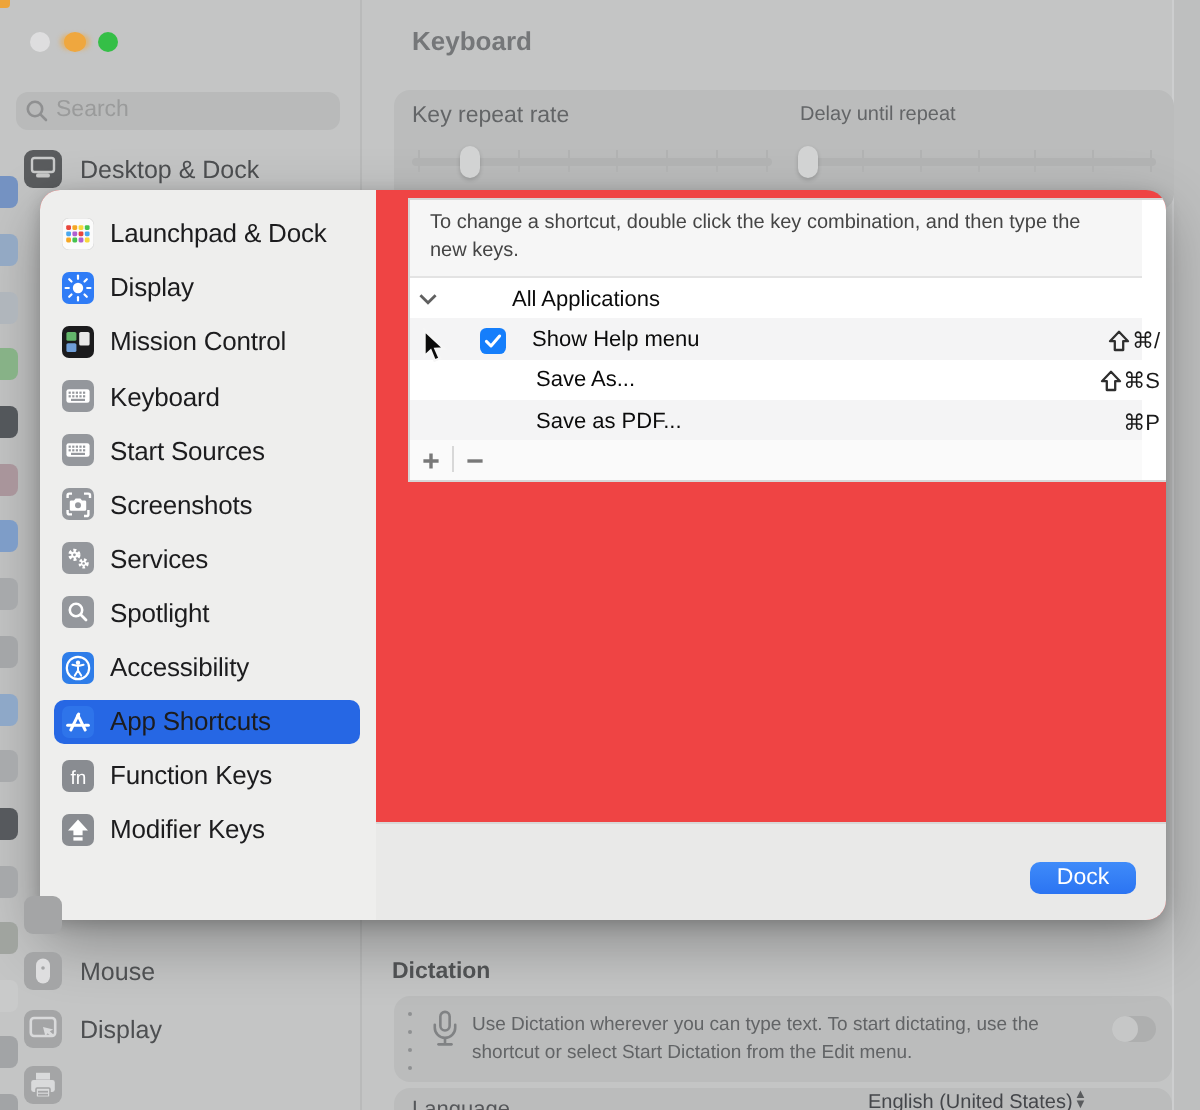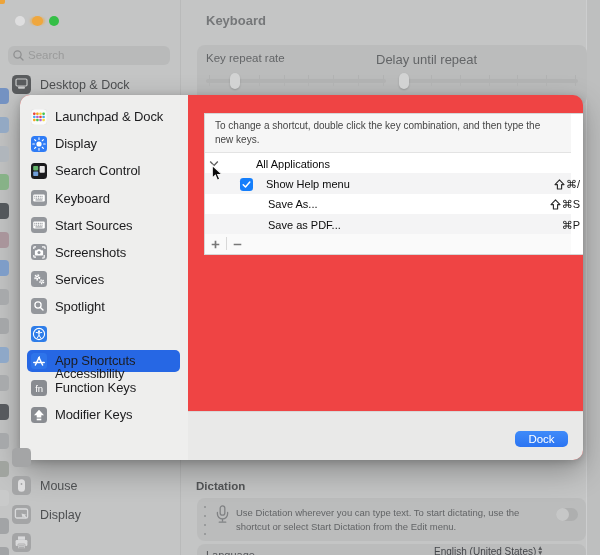--- a/index.html
+++ b/index.html
@@ -36,21 +36,21 @@
     <rect x="4" y="8.6" width="7" height="2.2" rx="1.1" fill="#c9caca"></rect>
   </svg>
 <div class="abs" style="left:40px;top:78px;font-size:12.5px;color:#4d4f51;">Desktop &amp; Dock</div>
 
 <div class="abs" style="left:180px;top:0;width:1px;height:555px;background:#b9baba;"></div>
 
 <div class="abs" style="left:206px;top:13px;font-size:13px;font-weight:bold;color:#757779;">Keyboard</div>
 
 <div class="abs" style="left:197px;top:45px;width:390px;height:60px;border-radius:8px;background:#bbbcbc;"></div>
 <div class="abs" style="left:206px;top:52px;font-size:11.5px;color:#636567;">Key repeat rate</div>
-<div class="abs" style="left:376px;top:52px;font-size:13px;color:#636567;">Delay until repeat</div>
+<div class="abs" style="left:400px;top:52px;font-size:10px;color:#636567;">Delay until repeat</div>
 
 <div id="slider1"></div>
 <div id="slider2"></div>
 
 <div id="bottomrows"></div>
 
 <div class="abs" style="left:196px;top:480px;font-size:11.5px;font-weight:bold;color:#535557;">Dictation</div>
 <div class="abs" style="left:197px;top:498px;width:389px;height:43px;border-radius:8px;background:#bbbcbc;"></div>
 
 <div class="abs" style="left:203.5px;top:506px;width:2px;height:2px;border-radius:50%;background:#8e9092;box-shadow:0 9px 0 #8e9092, 0 18px 0 #8e9092, 0 27px 0 #8e9092;"></div>
@@ -108,21 +108,21 @@
         <line x1="4.75" y1="11.25" x2="3.6" y2="12.4"></line>
       </g>
     </svg>
     <div class="abs" style="left:35px;top:41.3px;font-size:13px;letter-spacing:-0.1px;color:#1c1c1e;">Display</div>
     <svg class="abs" style="left:11px;top:67.9px;" width="16" height="16" viewBox="0 0 16 16">
       <rect width="16" height="16" rx="3.5" fill="#1b1b1d"></rect>
       <rect x="2.2" y="3" width="5" height="4.4" rx="0.8" fill="#63b56b"></rect>
       <rect x="8.6" y="3" width="5.2" height="6.8" rx="0.8" fill="#e8e8e8"></rect>
       <rect x="2.2" y="8.6" width="5" height="4.4" rx="0.8" fill="#6f9ed8"></rect>
     </svg>
-    <div class="abs" style="left:35px;top:68.4px;font-size:13px;letter-spacing:-0.1px;color:#1c1c1e;">Search Control</div>
+    <div class="abs" style="left:35px;top:68.4px;font-size:13px;letter-spacing:-0.1px;color:#1c1c1e;">Mission Control</div>
     <svg class="abs" style="left:11px;top:95.0px;" width="16" height="16" viewBox="0 0 16 16">
       <rect width="16" height="16" rx="3.5" fill="#94979c"></rect>
       <rect x="2.2" y="4.6" width="11.6" height="6.8" rx="1.2" fill="#fff"></rect>
       <g fill="#94979c">
         <rect x="3.3" y="5.8" width="1.1" height="1.1"></rect>
         <rect x="5.1" y="5.8" width="1.1" height="1.1"></rect>
         <rect x="6.9" y="5.8" width="1.1" height="1.1"></rect>
         <rect x="8.7" y="5.8" width="1.1" height="1.1"></rect>
         <rect x="10.5" y="5.8" width="1.1" height="1.1"></rect>
         <rect x="3.3" y="7.6" width="1.1" height="1.1"></rect>
@@ -179,21 +179,21 @@
       <circle cx="7" cy="7" r="3.1" fill="none" stroke="#fff" stroke-width="1.3"></circle>
       <line x1="9.4" y1="9.4" x2="12" y2="12" stroke="#fff" stroke-width="1.4" stroke-linecap="round"></line>
     </svg>
     <div class="abs" style="left:35px;top:203.9px;font-size:13px;letter-spacing:-0.1px;color:#1c1c1e;">Spotlight</div>
     <svg class="abs" style="left:11px;top:230.5px;" width="16" height="16" viewBox="0 0 16 16">
       <rect width="16" height="16" rx="3.5" fill="#2e7de9"></rect>
       <circle cx="8" cy="8" r="5.6" fill="none" stroke="#fff" stroke-width="1.1"></circle>
       <circle cx="8" cy="5.4" r="1.1" fill="#fff"></circle>
       <path d="M8 7 L5.2 6.4 M8 7 L10.8 6.4 M8 7 L8 9.2 L6.4 11.8 M8 9.2 L9.6 11.8" stroke="#fff" stroke-width="1" stroke-linecap="round" fill="none"></path>
     </svg>
-    <div class="abs" style="left:35px;top:231.0px;font-size:13px;letter-spacing:-0.1px;color:#1c1c1e;margin-top:40px;">Accessibility</div>
+    <div class="abs" style="left:35px;top:231.0px;font-size:13px;letter-spacing:-0.1px;color:#1c1c1e;">Accessibility</div>
     <svg class="abs" style="left:11px;top:257.6px;" width="16" height="16" viewBox="0 0 16 16">
       <rect width="16" height="16" rx="3.5" fill="#2e74ea"></rect>
       <g stroke="#fff" stroke-width="1.5" stroke-linecap="round">
         <line x1="4.4" y1="12" x2="8" y2="4.7"></line>
         <line x1="11.6" y1="12" x2="8" y2="4.7"></line>
         <line x1="8.35" y1="4" x2="7.65" y2="5.4"></line>
         <line x1="2.8" y1="9.6" x2="9.6" y2="9.6"></line>
         <line x1="11.6" y1="9.6" x2="13.2" y2="9.6"></line>
       </g>
     </svg>
@@ -203,21 +203,21 @@
       <text x="8.2" y="11.8" font-size="9.5" font-family="Liberation Sans" fill="#fff" text-anchor="middle">fn</text>
     </svg>
     <div class="abs" style="left:35px;top:285.2px;font-size:13px;letter-spacing:-0.1px;color:#1c1c1e;">Function Keys</div>
     <svg class="abs" style="left:11px;top:311.8px;" width="16" height="16" viewBox="0 0 16 16">
       <rect width="16" height="16" rx="3.5" fill="#898c91"></rect>
       <path d="M8 2.8 L13 8.3 H10.3 V10.6 H5.7 V8.3 H3 Z" fill="#fff"></path>
       <rect x="5.7" y="11.6" width="4.6" height="1.7" fill="#fff"></rect>
     </svg>
     <div class="abs" style="left:35px;top:312.3px;font-size:13px;letter-spacing:-0.1px;color:#1c1c1e;">Modifier Keys</div>
 
-  <div class="abs" style="left:184px;top:18px;width:388px;height:142px;border:1px solid #d6d6d6;background:#fff;">
+  <div class="abs" style="left:184px;top:4px;width:388px;height:142px;border:1px solid #d6d6d6;background:#fff;">
     <div class="abs" style="left:0;top:0;width:366px;height:39px;background:#f6f6f6;border-bottom:1px solid #e3e3e3;"></div>
     <div class="abs" style="left:10px;top:5px;font-size:10px;line-height:13.5px;color:#454545;">To change a shortcut, double click the key combination, and then type the<br>new keys.</div>
 
     <div class="abs" style="left:0;top:59px;width:366px;height:20.5px;background:#f4f4f5;"></div>
     <div class="abs" style="left:0;top:100px;width:366px;height:20.2px;background:#f4f4f5;"></div>
 
     <svg class="abs" style="left:3.5px;top:45.5px;" width="10" height="8" viewBox="0 0 10 8">
         <path d="M1.2 1.6 L5 5.4 L8.8 1.6" fill="none" stroke="#606060" stroke-width="1.4"></path>
       </svg>
     <div class="abs" style="left:51px;top:43.5px;font-size:11px;color:#0b0b0b;">All Applications</div>

